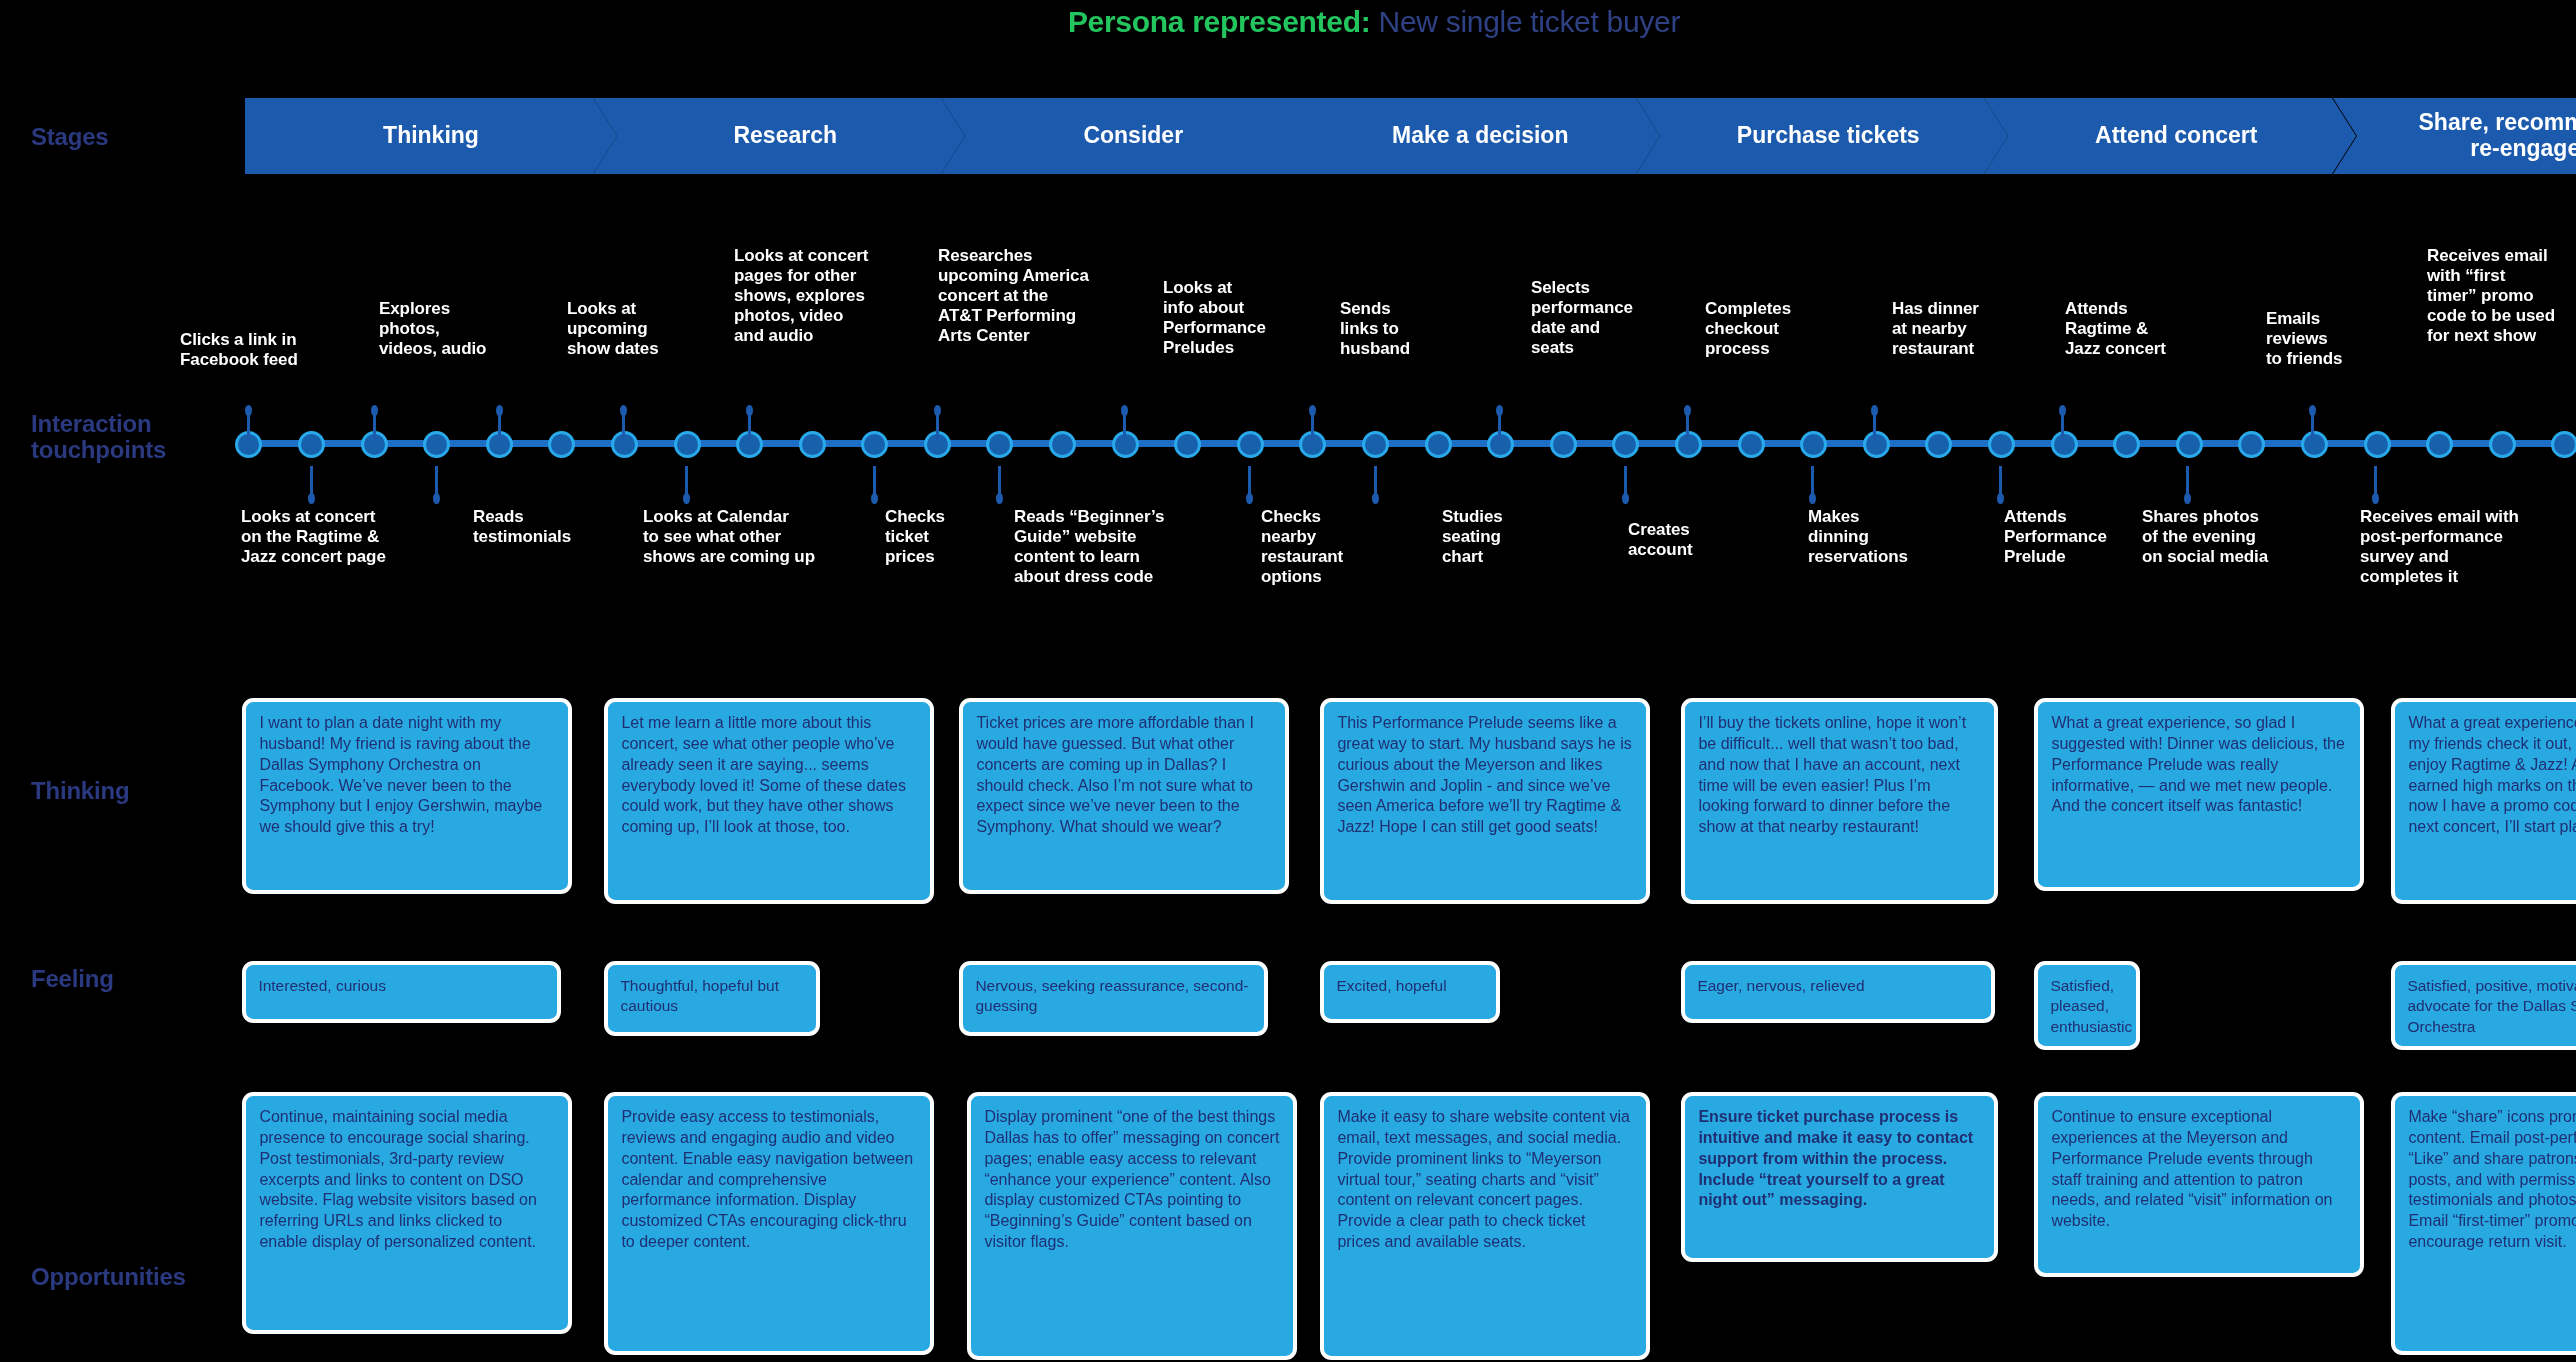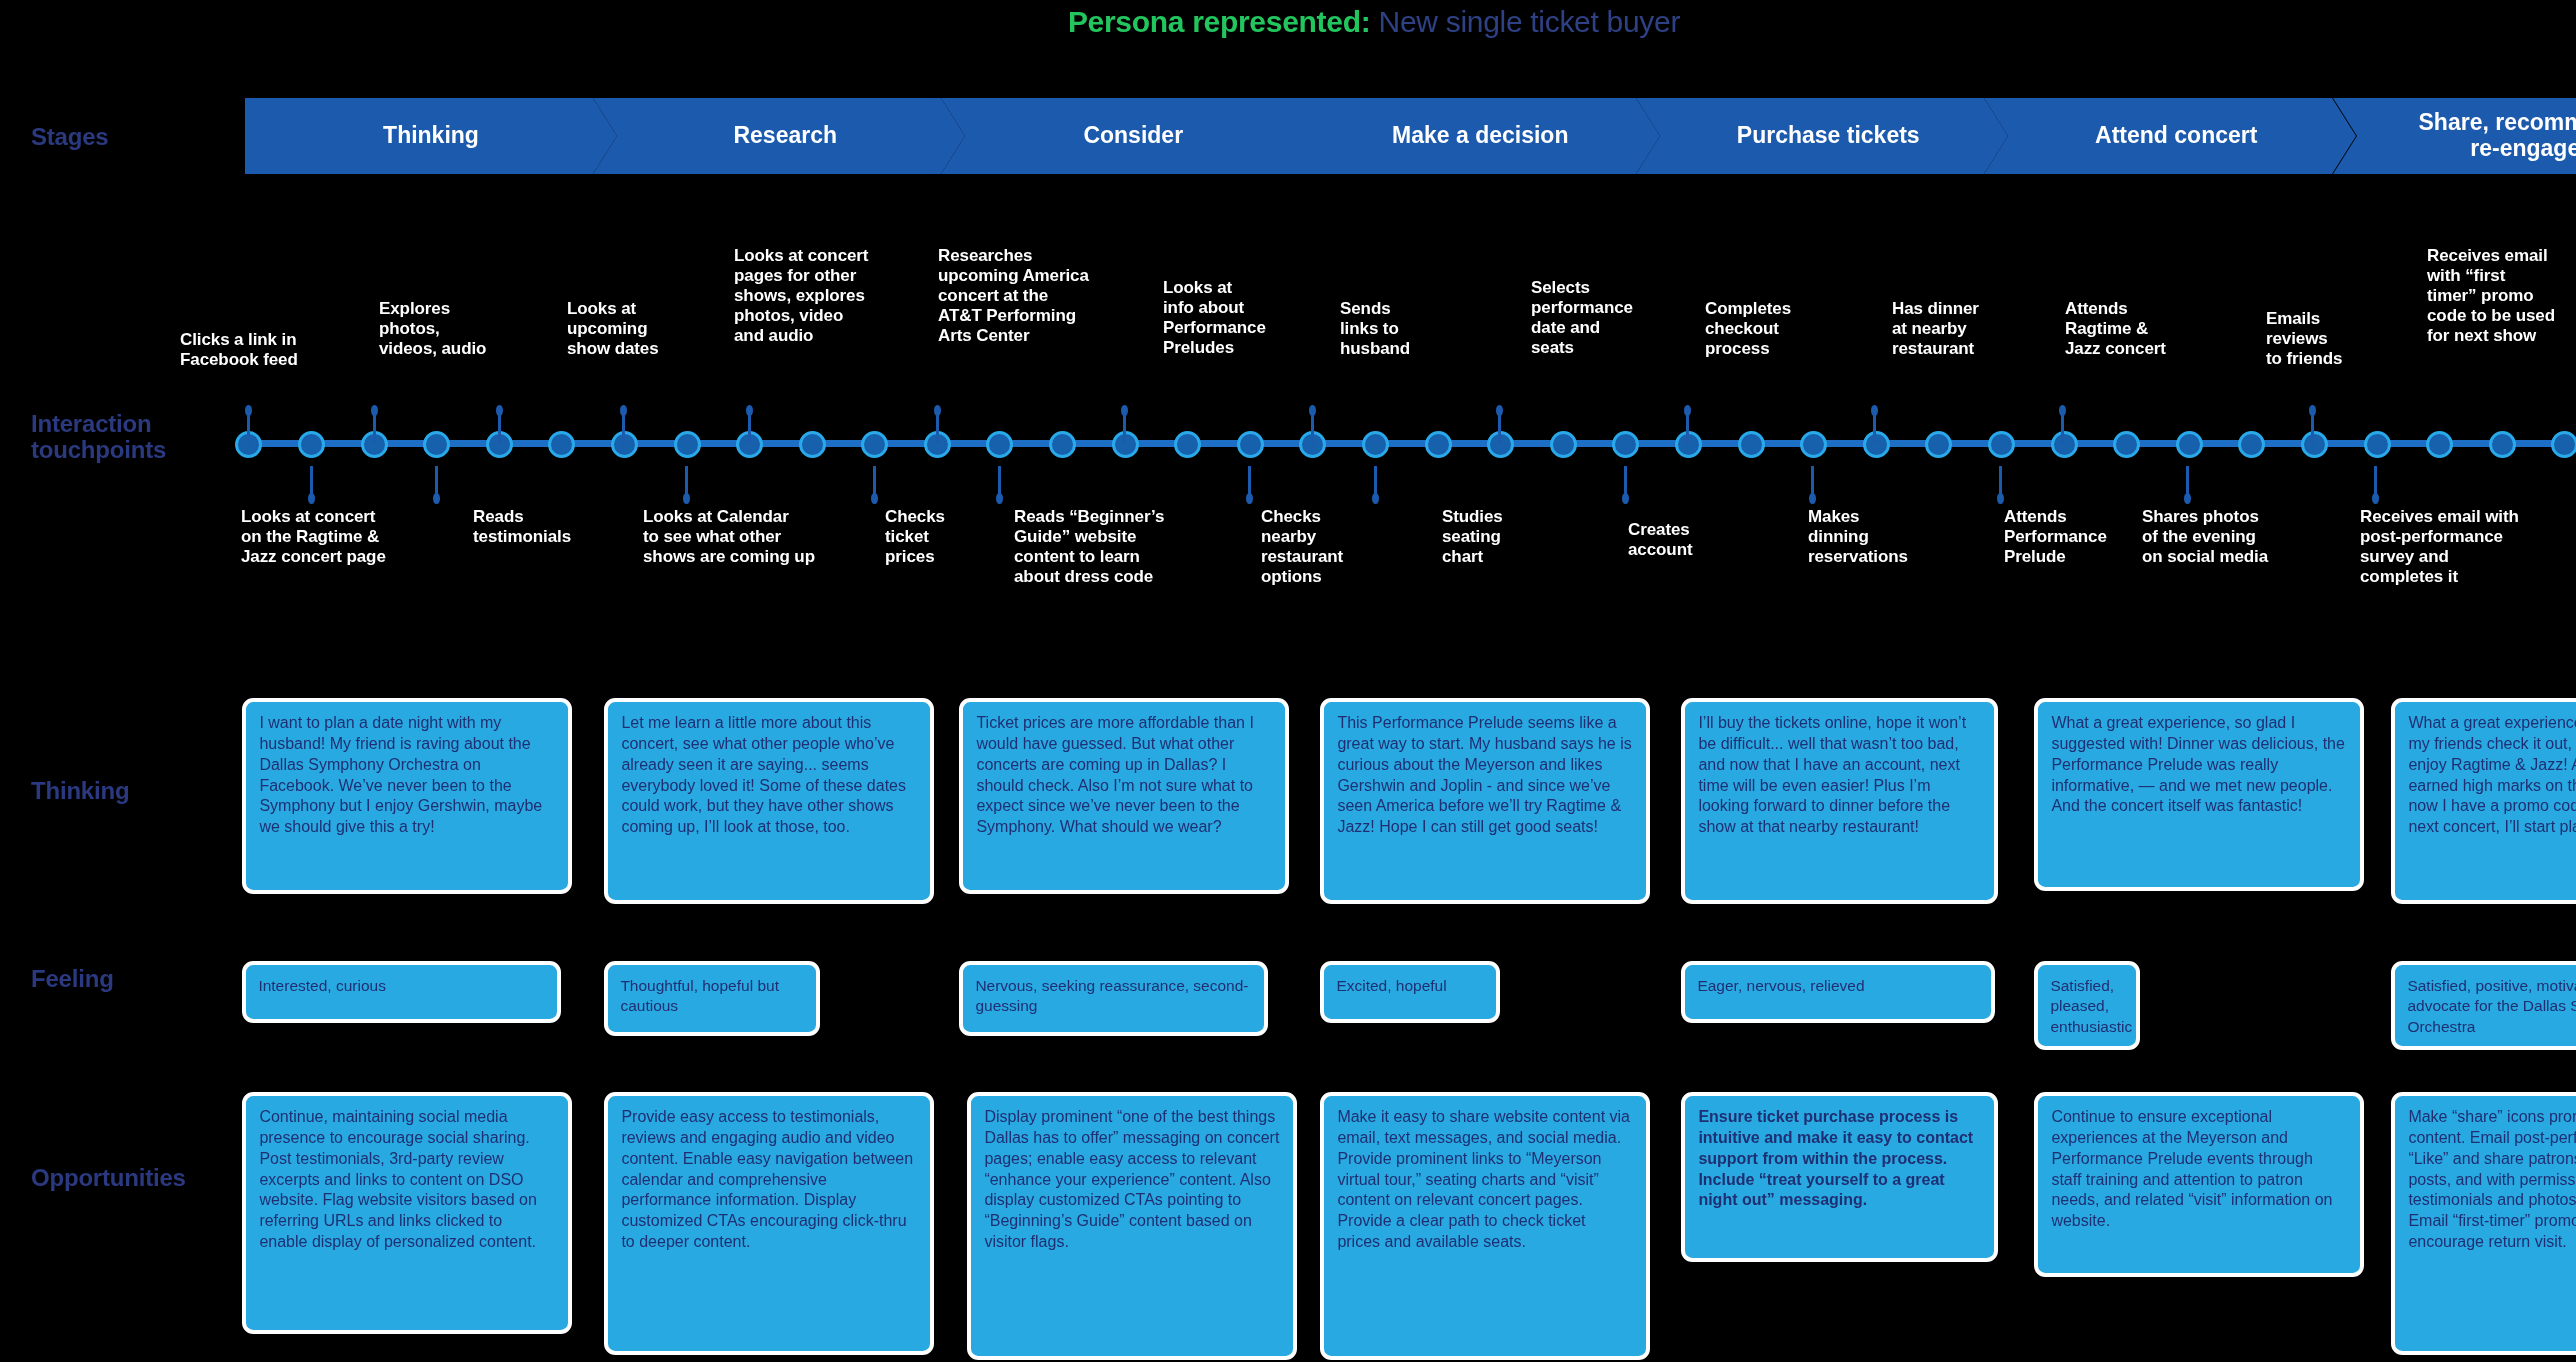--- a/index.html
+++ b/index.html
@@ -31,21 +31,21 @@
     position: absolute;
     font-size: 24px; font-weight: bold; color: #2b3a80;
     font-family: "Liberation Sans", sans-serif;
     line-height: 1.08;
     letter-spacing: -0.2px;
   }
   #label-stages        { left: 31px; top: 124px; }
   #label-touchpoints   { left: 31px; top: 411px; }
   #label-thinking      { left: 31px; top: 778px; }
   #label-feeling       { left: 31px; top: 966px; }
-  #label-opportunities { left: 31px; top: 1165px; text-align: right; }
+  #label-opportunities { left: 31px; top: 1264px; text-align: right; }
 
   
   .stages {
     position: absolute; left: 245px; top: 98px;
     width: 2473px; height: 76px;
   }
   .chev {
     position: absolute; top: 0; height: 76px;
     background: #1c5aad;
     color: #ffffff;

